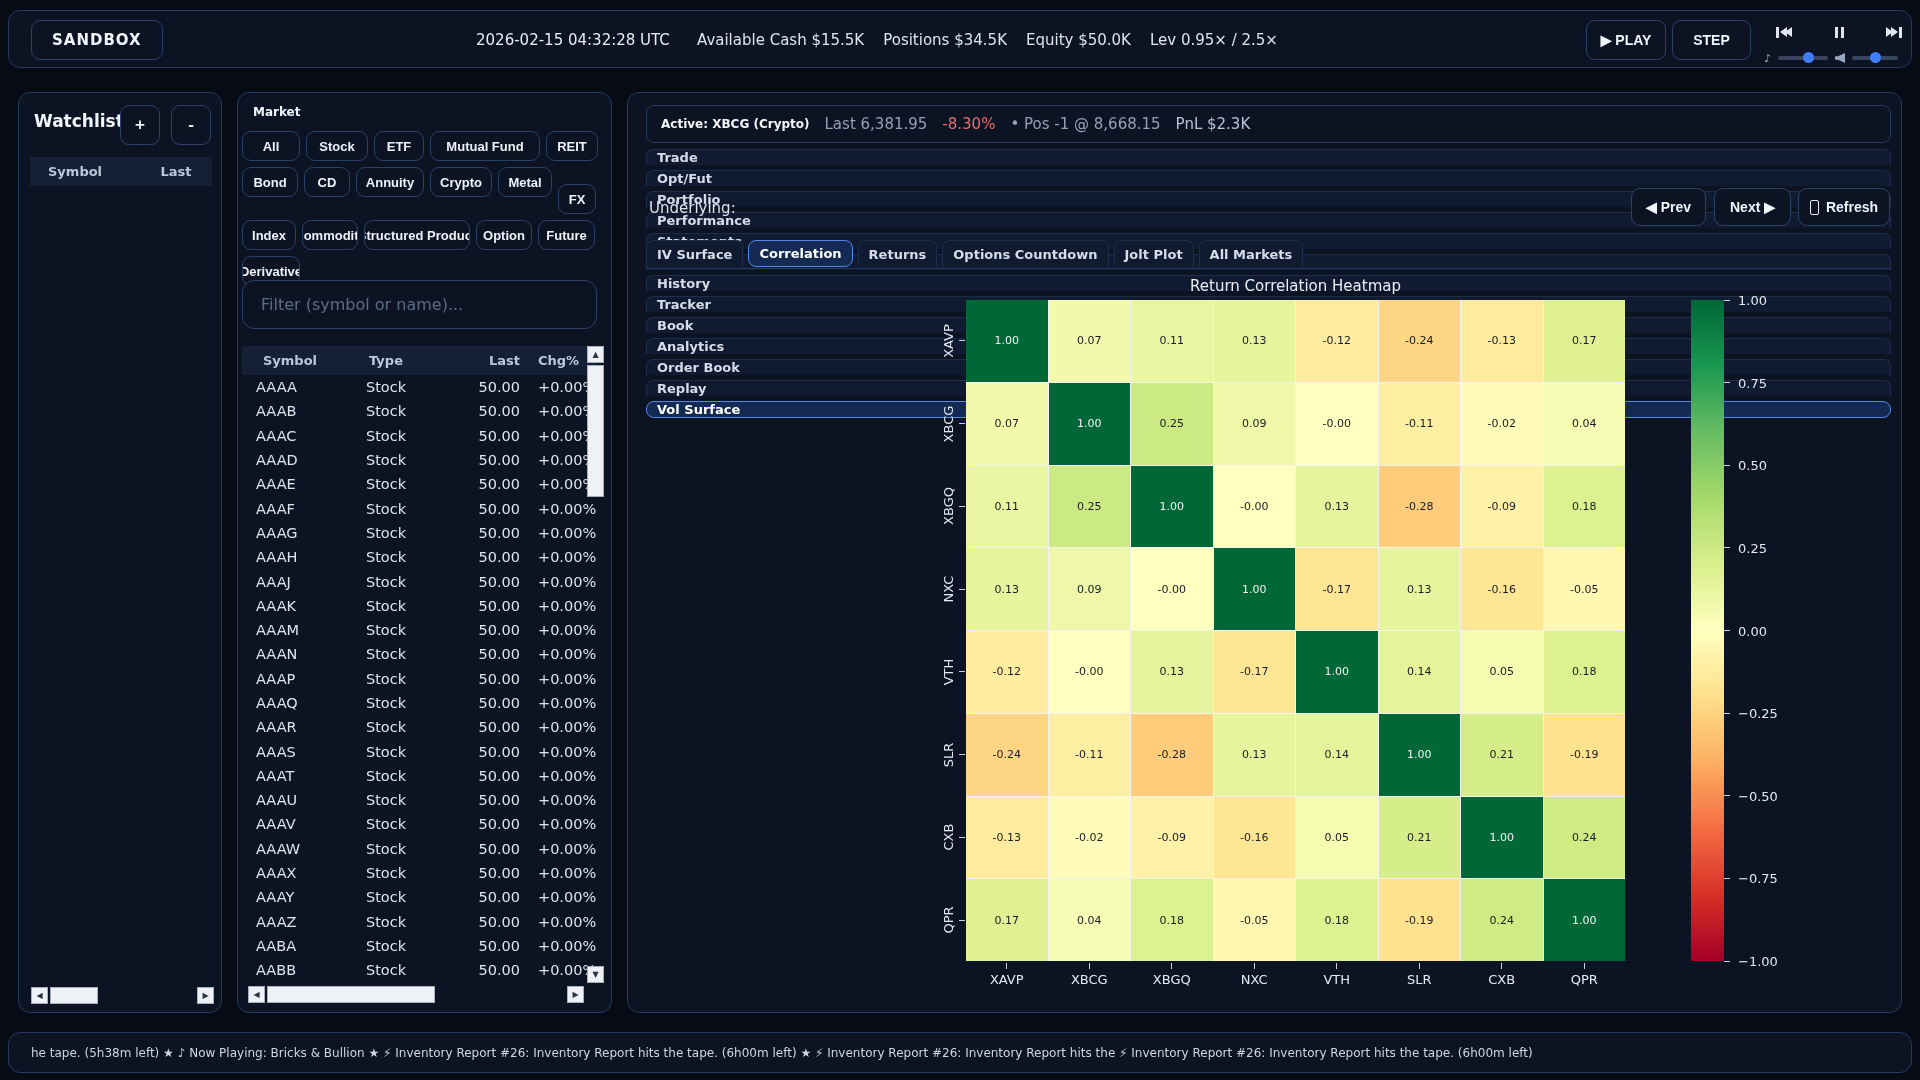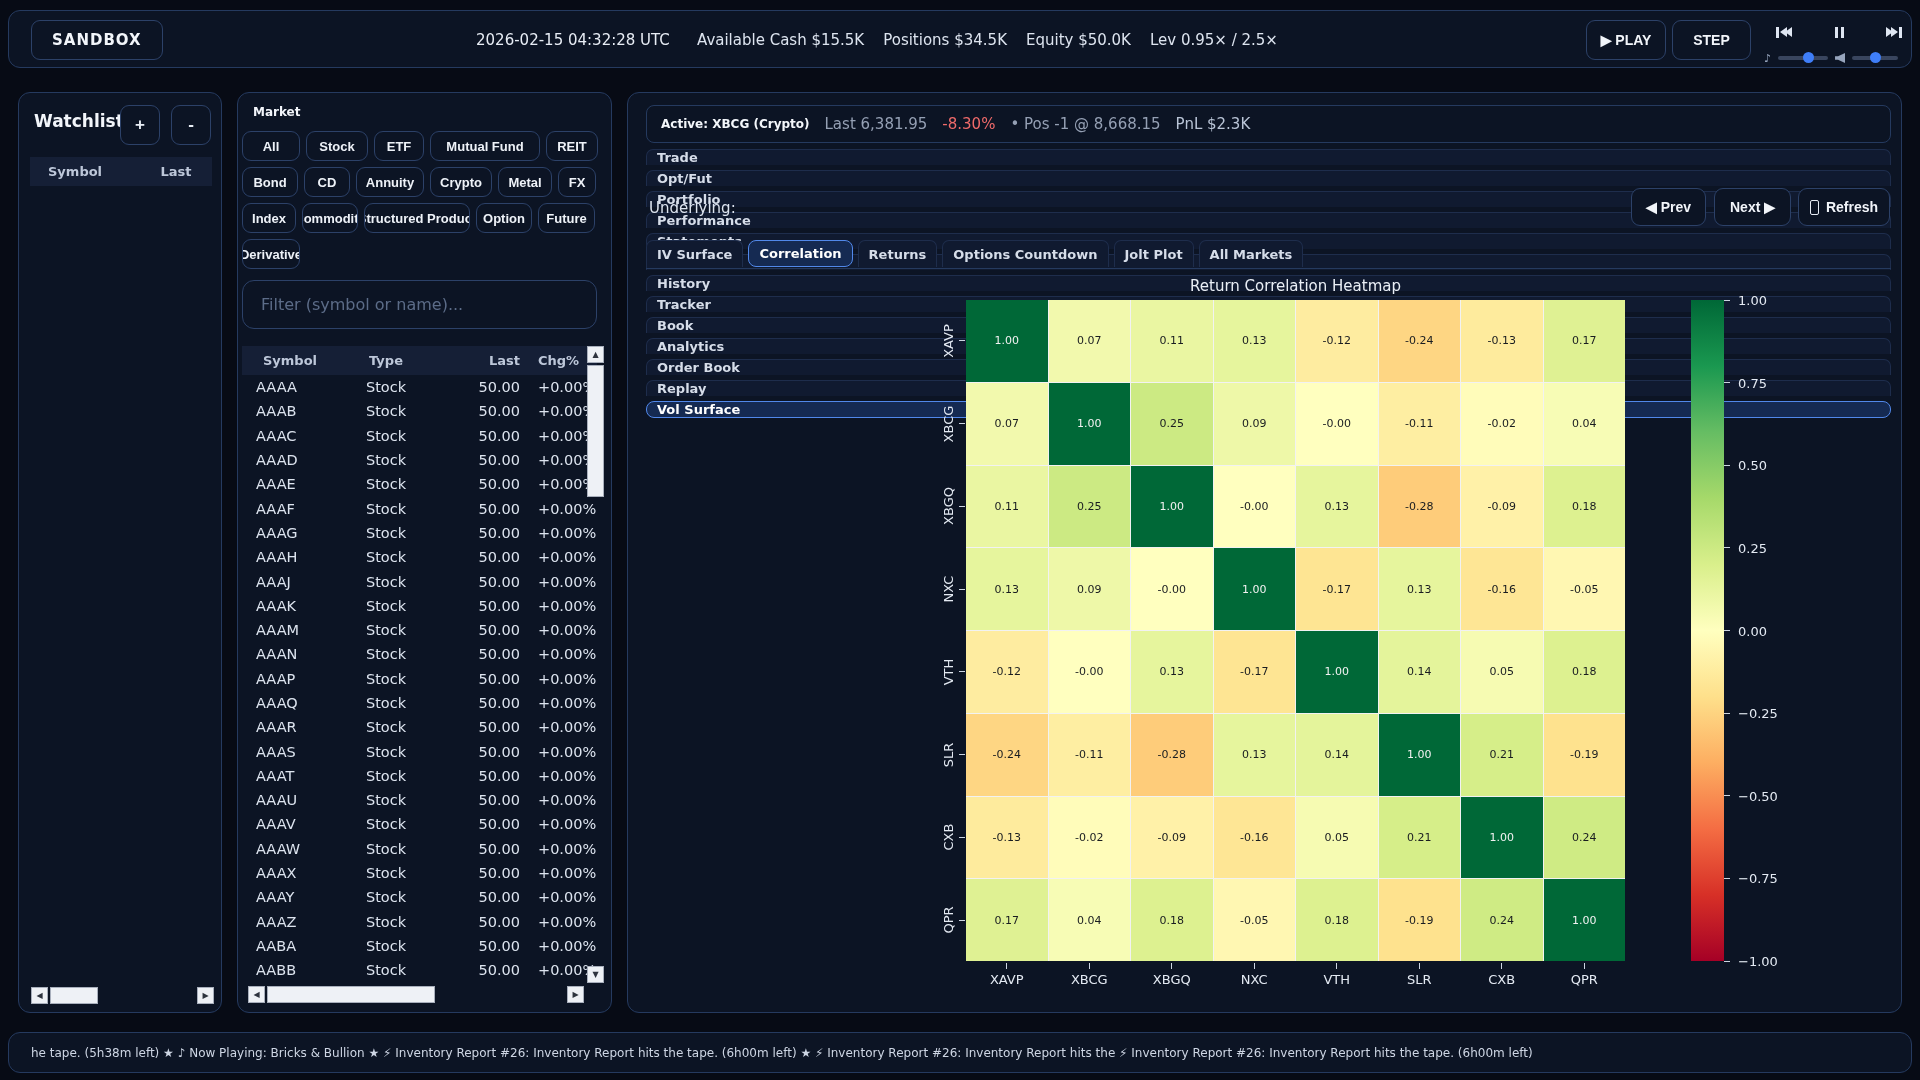--- a/index.html
+++ b/index.html
@@ -175,21 +175,21 @@
         <button class="fbtn" style="width: 58px;">All</button>
         <button class="fbtn" style="width: 62px;">Stock</button>
         <button class="fbtn" style="width: 50px;">ETF</button>
         <button class="fbtn" style="width: 110px;">Mutual Fund</button>
         <button class="fbtn" style="width: 52px;">REIT</button>
         <button class="fbtn" style="width: 56px;">Bond</button>
         <button class="fbtn" style="width: 46px;">CD</button>
         <button class="fbtn" style="width: 68px;">Annuity</button>
         <button class="fbtn" style="width: 62px;">Crypto</button>
         <button class="fbtn" style="width: 54px;">Metal</button>
-        <button class="fbtn" style="width: 38px;">FX</button>
+        <button class="fbtn" style="width: 38px; margin-top: 17px;">FX</button>
         <button class="fbtn" style="width: 54px;">Index</button>
         <button class="fbtn" style="width: 56px;">Commodity</button>
         <button class="fbtn" style="width: 106px;">Structured Product</button>
         <button class="fbtn" style="width: 56px;">Option</button>
         <button class="fbtn" style="width: 57px;">Future</button>
         <button class="fbtn" style="width: 58px;">Derivative</button>
       </div>
     <input class="mk-filter-input" placeholder="Filter (symbol or name)..." style="">
     <div class="mk-table-head">
       <div style="text-align:center;">Symbol</div>

